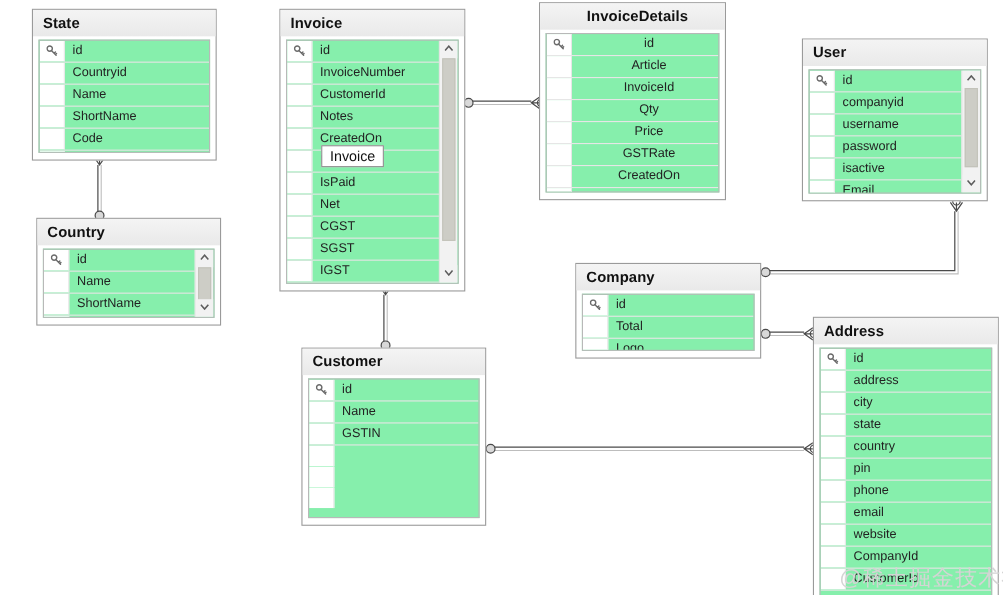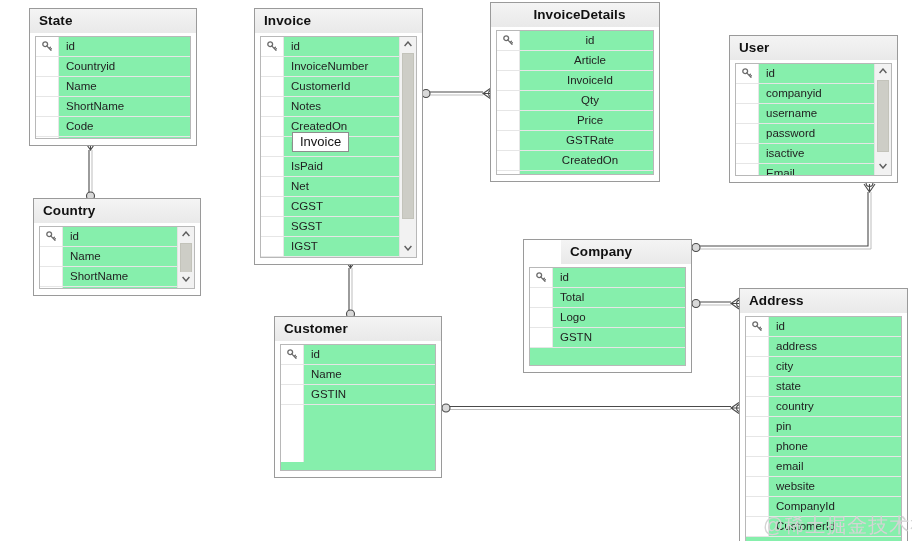--- a/index.html
+++ b/index.html
@@ -460,21 +460,21 @@
             </div>
             <div class="vs-thumb" style="top: 16px; height: 72px;"></div>
             <div class="vs-btn down">
               <svg width="8" height="6" viewBox="0 0 8 6">
                 <path d="M0.6 1 L4 5 L7.4 1" fill="none" stroke="#5d5d5d" stroke-width="1.4"></path>
               </svg>
             </div>
           </div>
         </div>
       </div>
-      <div class="entity" style="left: 508px; top: 239px; width: 169px; height: 134px; padding-left: 37px;">
+      <div class="entity" style="left: 508px; top: 239px; width: 169px; height: 87px;">
         <div class="entity-header">Company</div>
         <div class="entity-body">
           <div class="grid">
             <div class="row">
               <span class="gutter">
                 <svg class="key-icon" viewBox="0 0 11 11">
                   <circle cx="3.2" cy="3.2" r="2.4" fill="none" stroke="#6b6b6b" stroke-width="1.3"></circle>
                   <path d="M4.7 4.9 L9 9.2 M7.2 7.4 L8.4 6.2 M8.4 8.6 L9.4 7.6" stroke="#6b6b6b" stroke-width="1.3" fill="none" stroke-linecap="round"></path>
                 </svg>
               </span>

